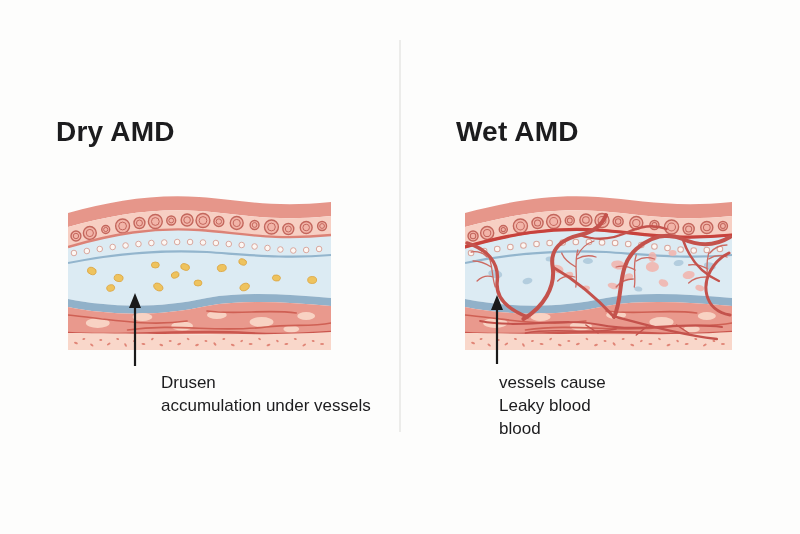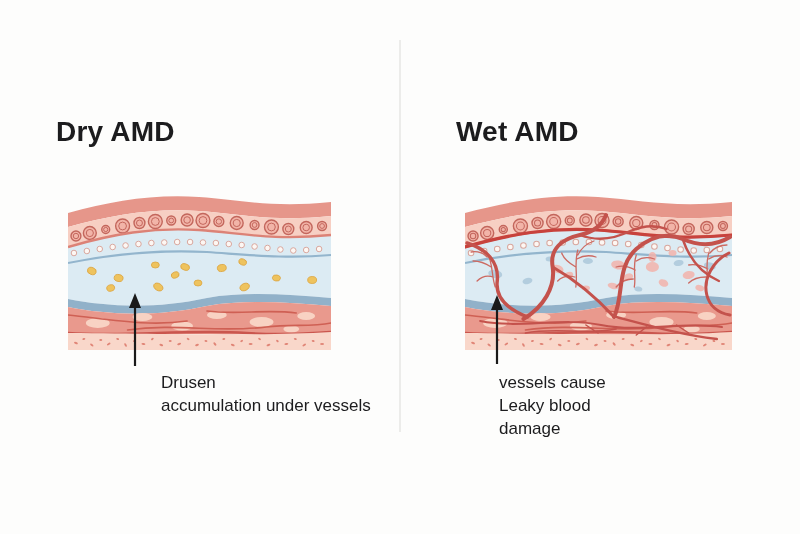--- a/index.html
+++ b/index.html
@@ -267,16 +267,16 @@
     <polygon class="arrow-head" points="8,1 14,16 2,16"></polygon>
   </svg>
 
   <div class="caption caption-dry">
     <div>Drusen</div>
     <div>accumulation under vessels</div>
   </div>
   <div class="caption caption-wet">
     <div>vessels cause</div>
     <div>Leaky blood</div>
-    <div>damage</div>
+    <div>blood</div>
   </div>
 
 </div>
 
 </body></html>

